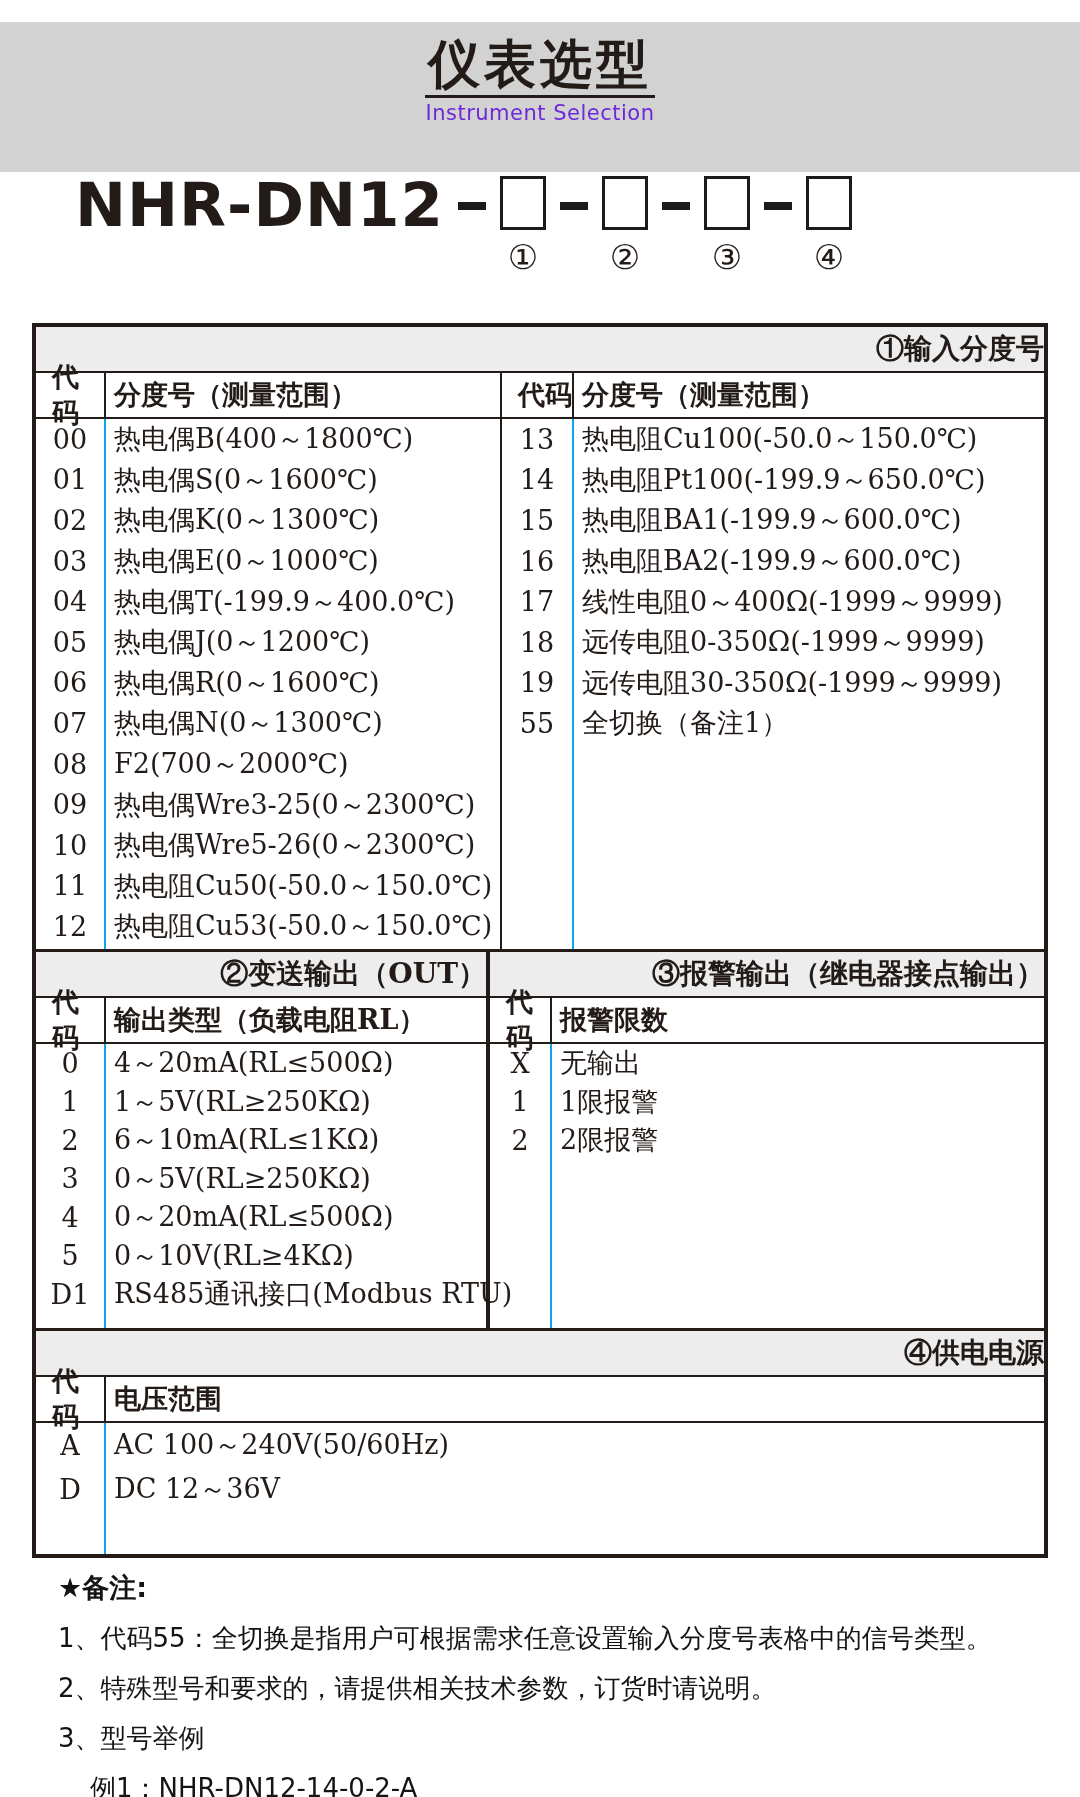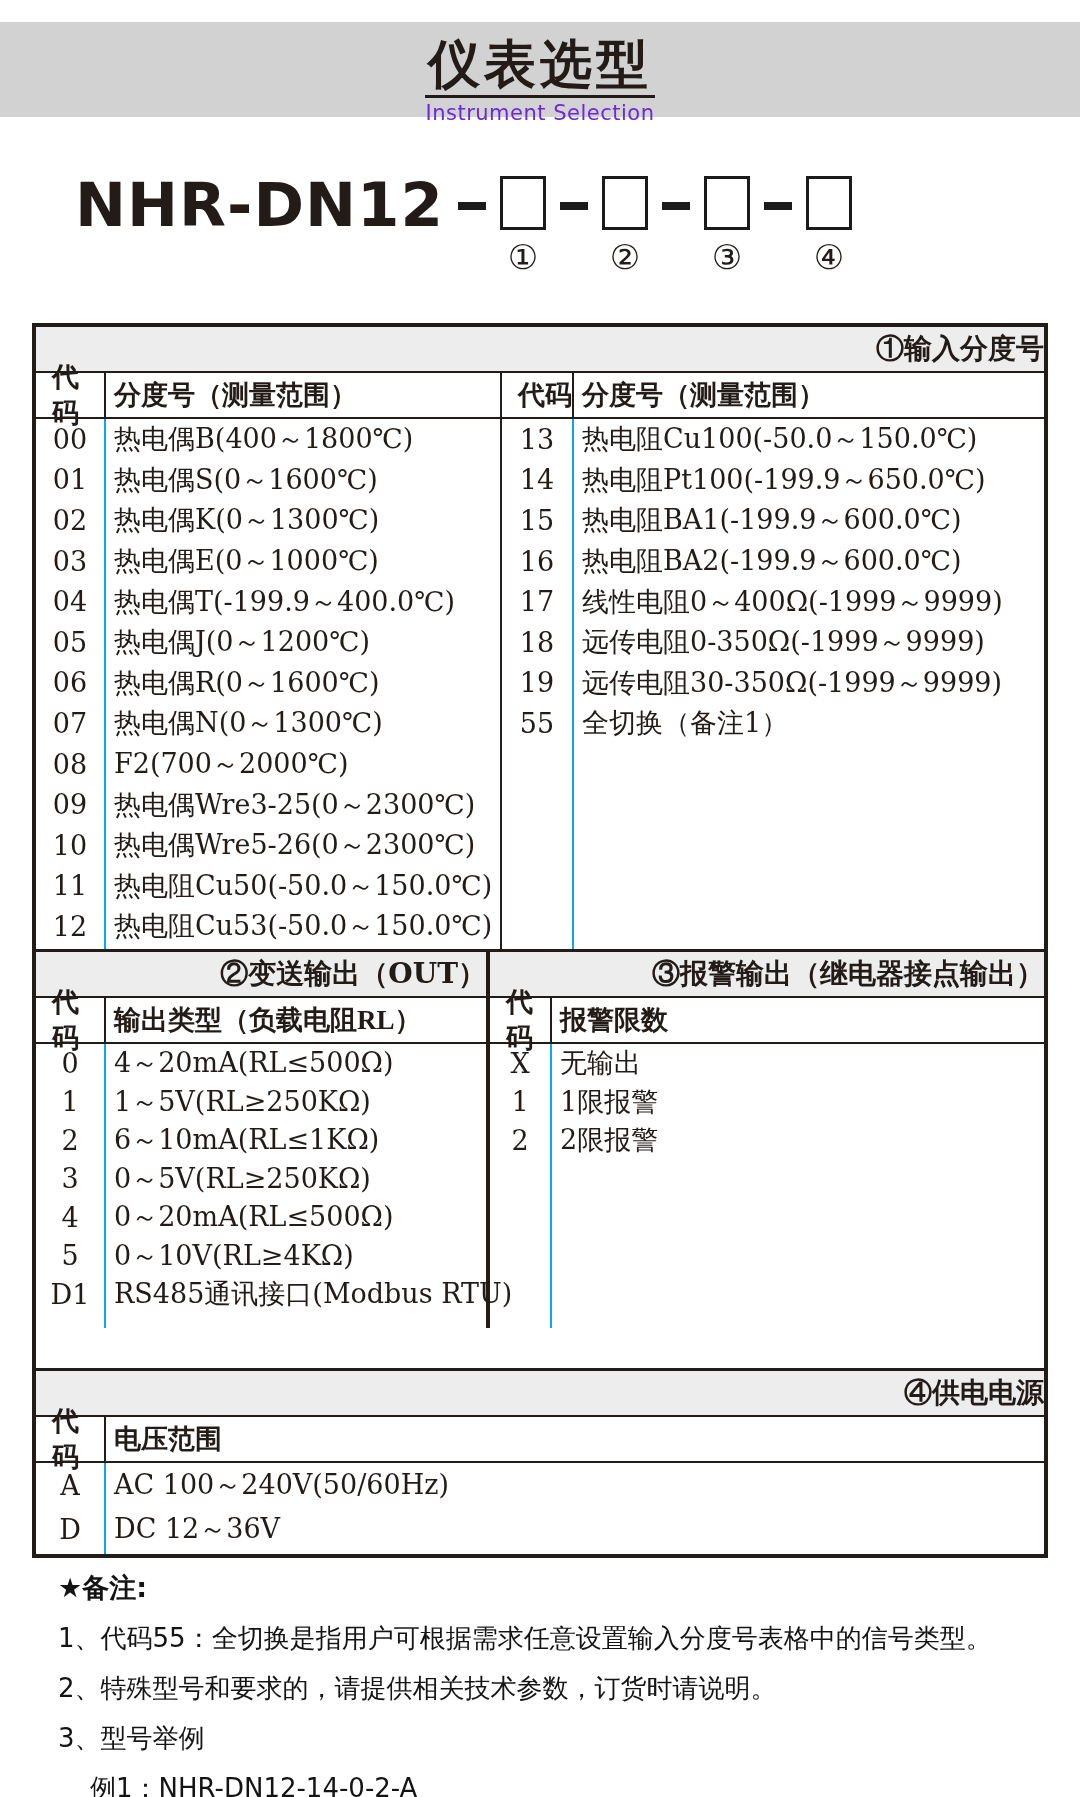--- a/index.html
+++ b/index.html
@@ -6,21 +6,21 @@
   html,body { background:#ffffff; }
   body {
     width:1080px; height:1797px; position:relative;
     font-family:"DejaVu Serif", serif;
     color:#221b17;
   }
   .page { position:absolute; inset:0; overflow:hidden; }
 
   
   .banner {
-    position:absolute; left:0; top:22px; width:1080px; height:95px;
+    position:absolute; left:0; top:22px; width:1080px; height:150px;
     background:#d2d2d2; text-align:center;
     font-family:"DejaVu Sans", sans-serif;
   }
   .banner-title {
     display:inline-block; margin-top:12px;
     font-size:52px; font-weight:bold; letter-spacing:4px; line-height:60px;
     border-bottom:3px solid #221b17; padding:0 3px 1px 3px;
   }
   .banner-subtitle { font-size:21px; color:#6d28d9; margin-top:3px; letter-spacing:0.5px; }
 
@@ -46,21 +46,21 @@
     border-bottom:2px solid #221b17;
     font-weight:bold; font-size:28px; line-height:44px; padding-left:10px;
     white-space:nowrap; overflow:hidden;text-align:right;
   }
   .pane-hdr {
     display:flex; height:46px; flex:0 0 46px;
     border-bottom:2px solid #221b17;
     font-weight:bold; font-size:27px; align-items:stretch;
   }
   .hdr-code { display:flex; align-items:center; justify-content:center; border-right:2px solid #221b17;padding-left:16px; }
-  .hdr-label { display:flex; align-items:center; padding-left:8px; white-space:nowrap;font-family:Liberation Serif, serif; }
+  .hdr-label { display:flex; align-items:center; padding-left:8px; white-space:nowrap; }
   .pane-data { display:flex; flex:1; min-height:0; }
   .col-codes { border-right:2px solid #0ea5e9; }
   .col-codes .cell { display:flex; align-items:center; justify-content:center; font-size:27px; }
   .col-labels { flex:1; min-width:0; }
   .col-labels .cell { display:flex; align-items:center; padding-left:8px; font-size:27px; white-space:nowrap; }
 
   
   .s1-body { display:flex; height:576px; flex:0 0 576px; }
   .pane-left  { width:466px; flex:0 0 466px; border-right:2px solid #221b17; display:flex; flex-direction:column; }
   .pane-right { flex:1; display:flex; flex-direction:column; }
@@ -70,21 +70,21 @@
 
   
   .band23 { display:flex; border-top:3px solid #221b17; height:379px; flex:0 0 379px; }
   .sub2 { width:454px; flex:0 0 454px; border-right:4px solid #221b17; display:flex; flex-direction:column; }
   .sub3 { flex:1; display:flex; flex-direction:column; }
   .sub2 .hdr-code, .sub2 .col-codes { width:70px; flex:0 0 70px; }
   .sub3 .hdr-code, .sub3 .col-codes { width:62px; flex:0 0 62px; }
   .band23 .cell { height:38.5px; }
 
   
-  .sec4 { border-top:3px solid #221b17; flex:1; display:flex; flex-direction:column;margin-top:40px; }
+  .sec4 { border-top:3px solid #221b17; flex:1; display:flex; flex-direction:column; }
   .sec4 .hdr-code, .sec4 .col-codes { width:70px; flex:0 0 70px; }
   .sec4 .cell { height:44px; }
 
   
   .notes {
     position:absolute; left:58px; top:1570px; width:990px;
     font-family:"DejaVu Sans", sans-serif; font-size:26px; color:#141414;
   }
   .notes-header { font-weight:bold; font-size:27px; }
   .note-line { margin-top:15px; white-space:nowrap; }

